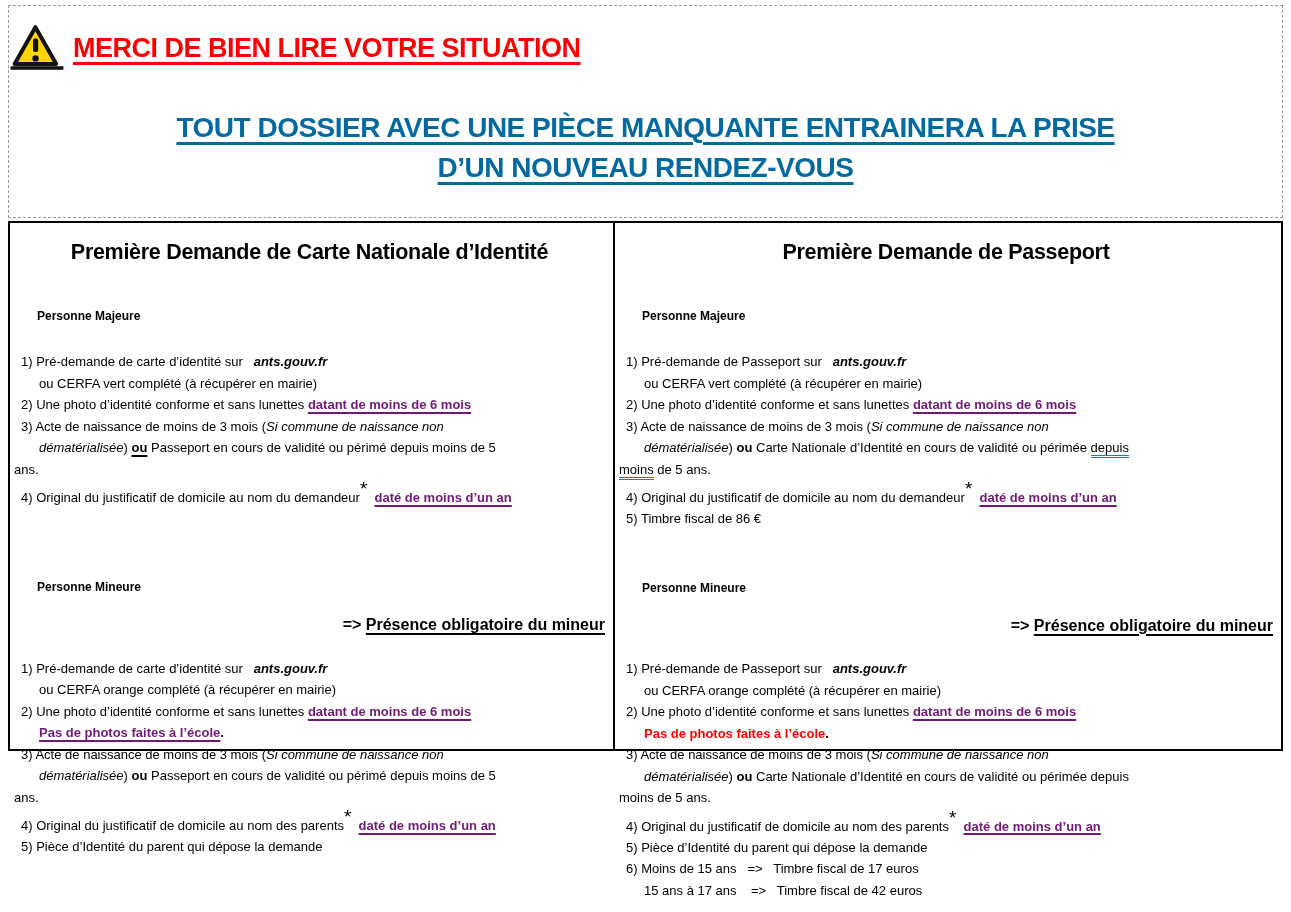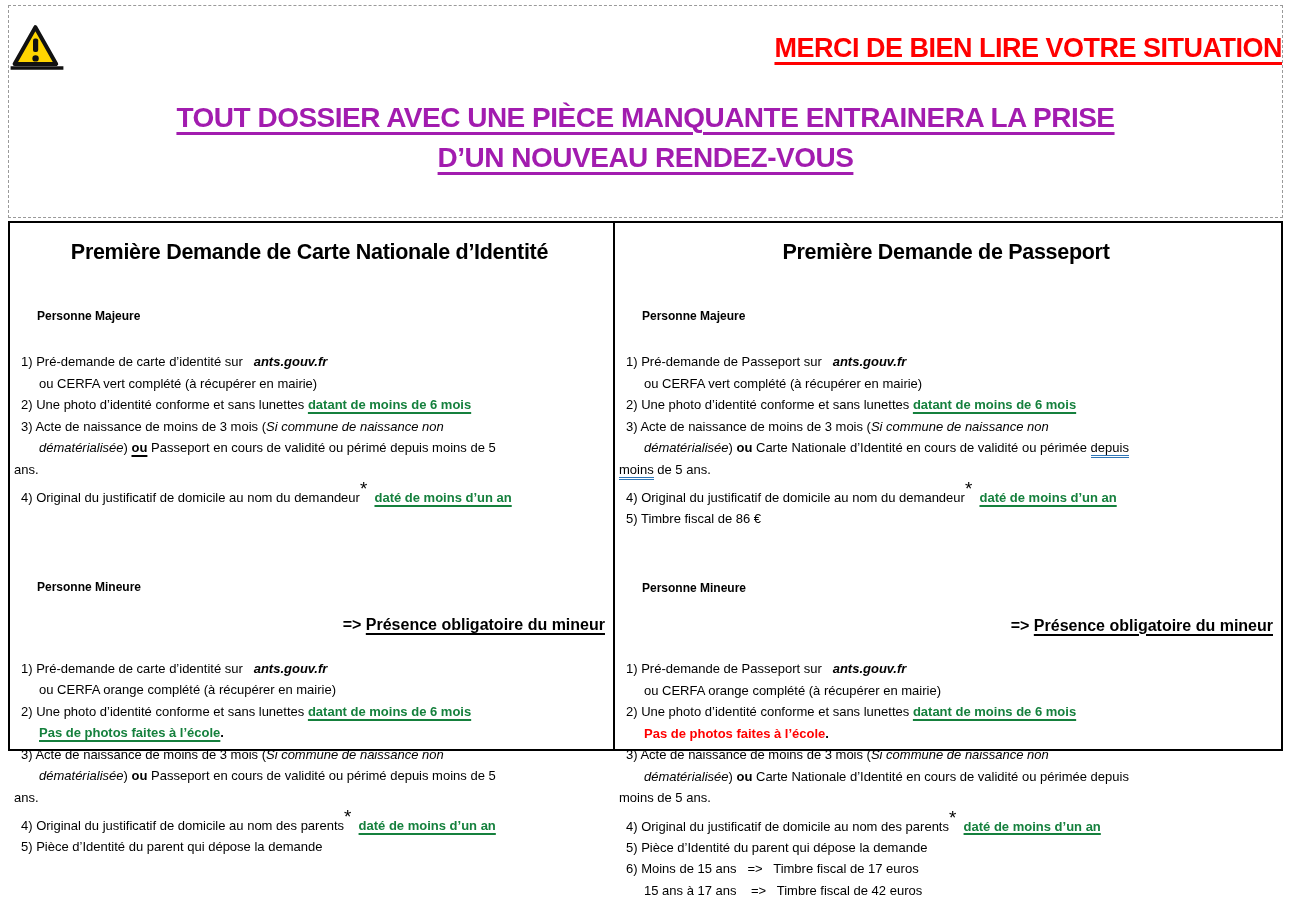--- a/index.html
+++ b/index.html
@@ -10,32 +10,32 @@
   }
   .page{width:1291px;height:912px;box-sizing:border-box;padding:5px 8px;}
 
   
   .header-box{
     box-sizing:border-box;height:213px;
     border:1px dashed #9a9a9a;
     text-align:center;padding-top:16px;
   }
   .title-row{
-    display:flex;align-items:center;justify-content:space-between;gap:8px;
+    display:flex;align-items:center;justify-content:flex-start;gap:8px;
     height:52px;
   }
   .warn-icon{width:56px;height:50px;flex:0 0 auto;}
   .main-title{
     font-size:27px;font-weight:bold;color:#ff0000;
     letter-spacing:-0.5px;
     text-decoration:underline;text-decoration-thickness:3px;text-underline-offset:5px;
   }
   .subtitle{
-    margin-top:24px;
-    font-size:28px;font-weight:bold;color:#a21caf;letter-spacing:-0.5px;
+    margin-top:34px;
+    font-size:28px;font-weight:bold;color:#0369a1;letter-spacing:-0.5px;
     line-height:40px;
   }
   .subtitle .sub-line{
     text-decoration:underline;text-decoration-thickness:3px;text-underline-offset:5px;
     display:inline-block;
   }
 
   
   .doc-table{
     box-sizing:border-box;margin-top:3px;height:530px;
@@ -68,21 +68,21 @@
   .ind0{padding-left:0;}
   .ind1{padding-left:7px;}
   .ind2{padding-left:25px;}
 
   
   .s-p{}
   .s-b{font-weight:bold;}
   .s-bu{font-weight:bold;text-decoration:underline;text-underline-offset:3px;text-decoration-thickness:1.5px;}
   .s-i{font-style:italic;}
   .s-bi{font-weight:bold;font-style:italic;}
-  .s-r{color:#15803d;font-weight:bold;text-decoration:underline;text-underline-offset:3px;text-decoration-thickness:1.5px;}
+  .s-r{color:#701a75;font-weight:bold;text-decoration:underline;text-underline-offset:3px;text-decoration-thickness:1.5px;}
   .s-rn{color:#ff0000;font-weight:bold;}
   .s-sup{font-size:1.45em;line-height:1;vertical-align:0.35em;font-weight:normal;}
   .s-blu{border-bottom:3px double #2e75b6;padding-bottom:0px;}
 </style>
 </head>
 <body>
 
 <div class="page">
 
   <div class="header-box">

